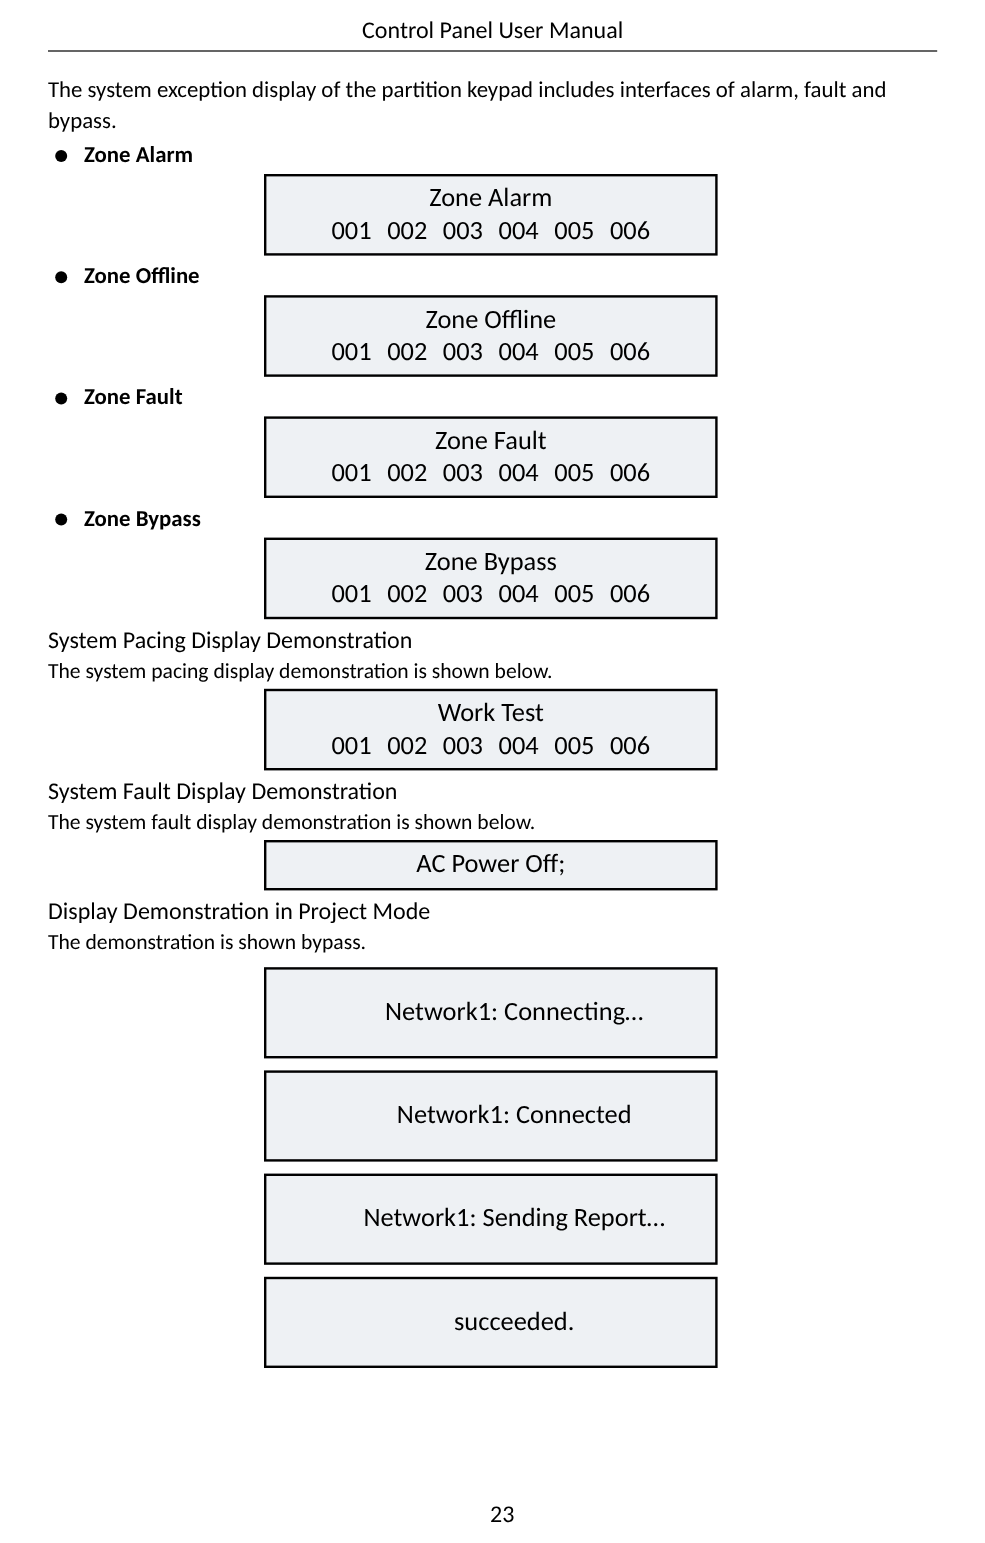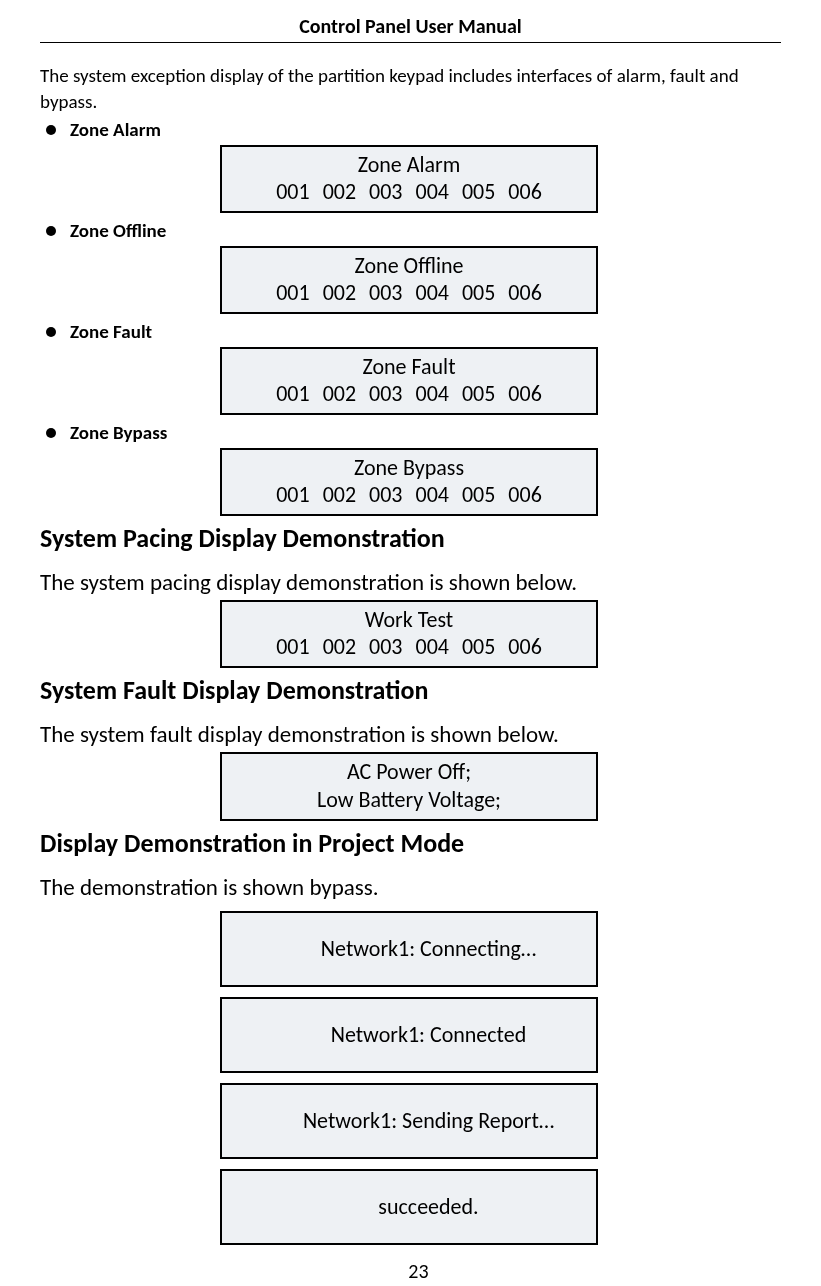--- a/index.html
+++ b/index.html
@@ -8,21 +8,21 @@
     width: 821px;
     min-height: 1286px;
     font-family: Calibri, "Segoe UI", Arial, sans-serif;
     color: #000;
     position: relative;
     padding: 14px 40px 40px 40px;
   }
   .header-title {
     text-align: center;
     font-size: 20px;
-    font-weight: 700;
+    font-weight: 400;
     padding-bottom: 4px;
   }
   .header-rule {
     border: none;
     border-top: 1.5px solid #000;
     margin-bottom: 18px;
   }
   .intro {
     font-size: 19px;
     line-height: 1.35;
@@ -41,27 +41,27 @@
     width: 10px; height: 10px;
     background: #000;
     border-radius: 50%;
     flex: 0 0 auto;
   }
   .bullet-label {
     font-size: 19px;
     font-weight: 700;
   }
   .section-head {
-    font-size: 26px;
-    font-weight: 700;
+    font-size: 20px;
+    font-weight: 400;
     margin-top: 6px;
   }
   .section-sub {
-    font-size: 23px;
-    margin-top: 14px;
+    font-size: 18px;
+    margin-top: 2px;
   }
   
   .disp {
     width: 378px;
     margin: 4px 0 6px 180px;
     border: 2px solid #000;
     background: #eef1f4;
     text-align: center;
     padding: 4px 6px 6px 6px;
     display: flex;
@@ -135,21 +135,20 @@
 <div class="section-sub">The system pacing display demonstration is shown below.</div>
 <div class="disp">
   <div class="disp-title">Work Test</div>
   <div class="disp-codes">001 002 003 004 005 006</div>
 </div>
 
 <div class="section-head">System Fault Display Demonstration</div>
 <div class="section-sub">The system fault display demonstration is shown below.</div>
 <div class="disp">
   <div class="disp-single">AC Power Off;</div>
-  <div class="disp-single">Low Battery Voltage;</div>
 </div>
 
 <div class="section-head">Display Demonstration in Project Mode</div>
 <div class="section-sub">The demonstration is shown bypass.</div>
 <div class="stack">
   <div class="disp disp-tall">
     <div class="disp-single">Network1: Connecting…</div>
   </div>
   <div class="disp disp-tall">
     <div class="disp-single">Network1: Connected</div>

